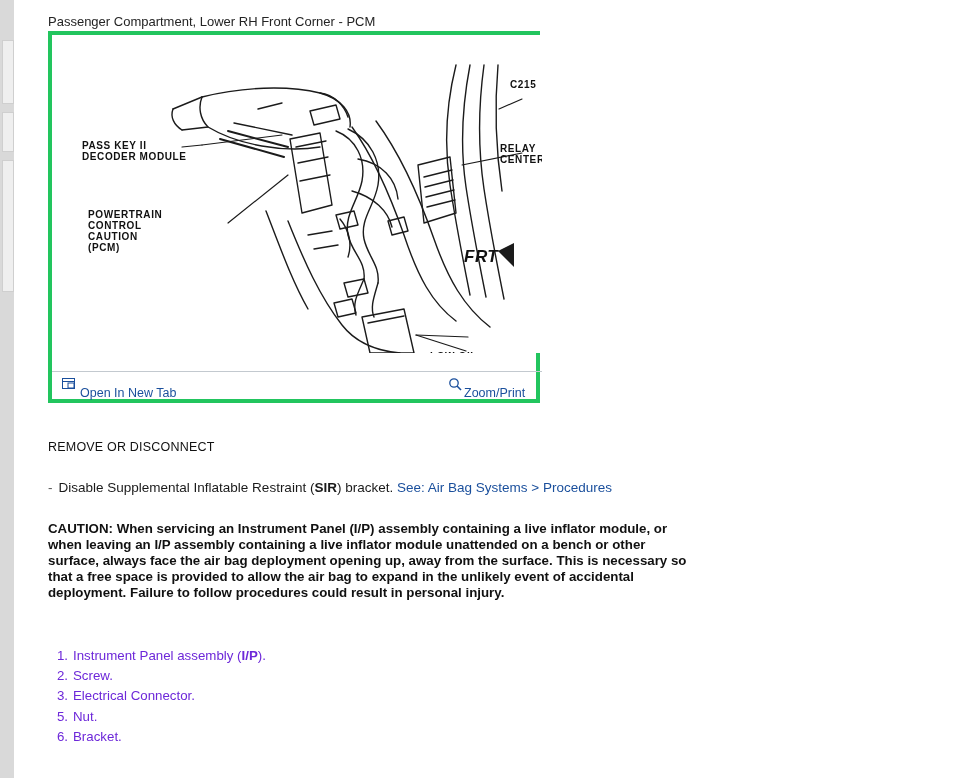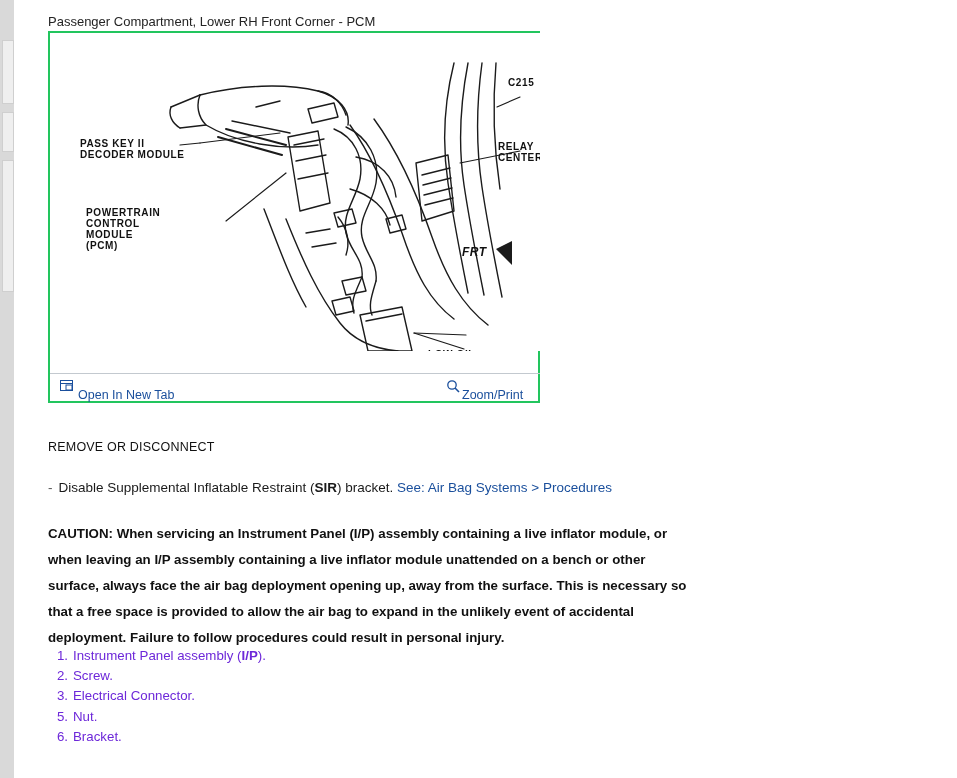--- a/index.html
+++ b/index.html
@@ -55,21 +55,21 @@
     color: #242424;
     white-space: nowrap;
   }
 
   .figure {
     position: absolute;
     left: 34px;
     top: 31px;
     width: 492px;
     height: 372px;
-    border: 2px solid #22c55e;
+    border: 4px solid #22c55e;
     background: #ffffff;
     box-sizing: border-box;
   }
   .figure-image {
     position: absolute;
     left: 0; top: 0;
     width: 490px;
     height: 318px;
     overflow: hidden;
     background: #ffffff;
@@ -130,21 +130,21 @@
   }
 
   .caution {
     position: absolute;
     left: 34px;
     top: 521px;
     width: 640px;
     font-size: 13.3px;
     font-weight: bold;
     color: #111111;
-    line-height: 26px;
+    line-height: 16px;
   }
 
   .steps {
     position: absolute;
     left: 34px;
     top: 646px;
     width: 640px;
     font-size: 13.3px;
     color: #6d28d9;
     line-height: 20.2px;
@@ -159,21 +159,21 @@
     font-family: "Liberation Sans", sans-serif;
     font-size: 10px;
     font-weight: bold;
     letter-spacing: .6px;
     color: #111;
     line-height: 11px;
     white-space: pre;
   }
   .frt {
     position: absolute;
-    font-size: 12px;
+    font-size: 17px;
     font-weight: bold;
     font-style: italic;
     color: #111;
     letter-spacing: .5px;
   }
 </style>
 </head>
 <body>
 
 <div class="gutter">
@@ -264,21 +264,21 @@
         </g>
       </svg>
 
       <div class="lbl" style="left:458px; top:44px;">C215</div>
       <div class="lbl" style="left:30px; top:105px;">PASS KEY II
 DECODER MODULE</div>
       <div class="lbl" style="left:448px; top:108px;">RELAY
 CENTER</div>
       <div class="lbl" style="left:36px; top:174px;">POWERTRAIN
 CONTROL
-MODULE
+CAUTION
 (PCM)</div>
       <div class="lbl" style="left:378px; top:316px;">LOW OIL
 LEVEL MODULE</div>
       <div class="frt" style="left:412px; top:212px;">FRT</div>
     </div>
 
     <div class="figure-bar">
       <span class="bar-icon icon-open">
         <svg width="14" height="14" viewBox="0 0 14 14" xmlns="http://www.w3.org/2000/svg">
           <rect x="0.5" y="1.5" width="12" height="10" fill="none" stroke="#1a4f9c" stroke-width="1"></rect>

